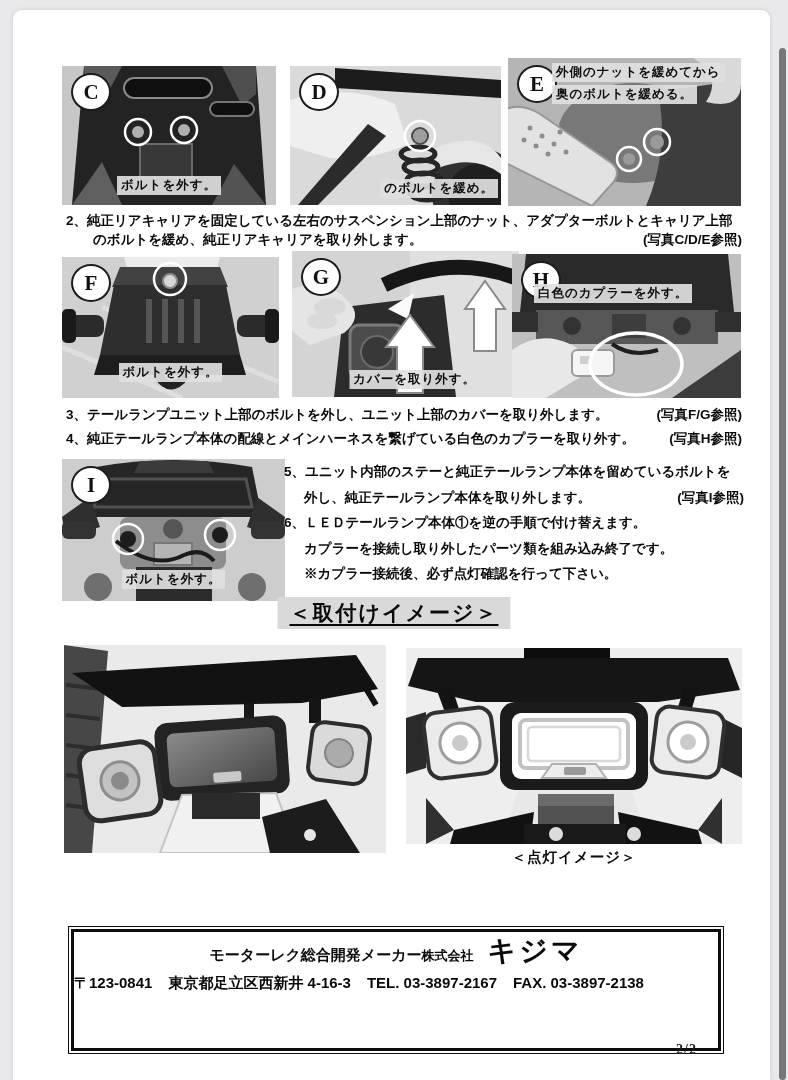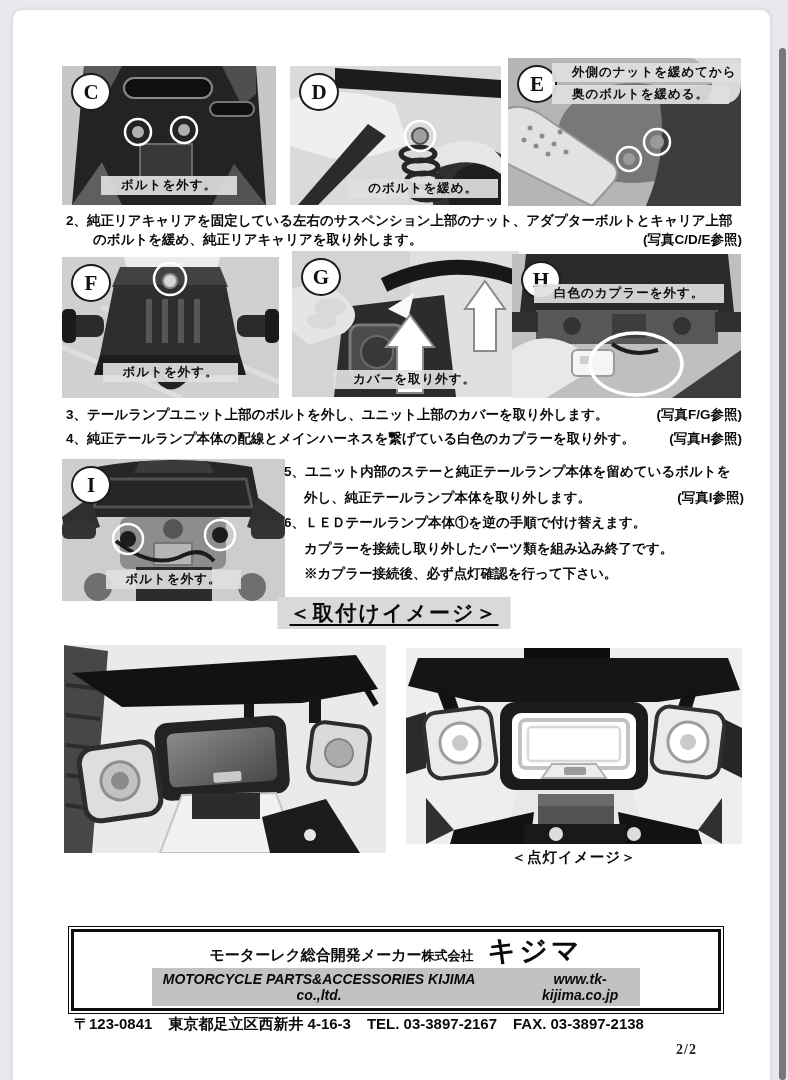--- a/index.html
+++ b/index.html
@@ -8,21 +8,21 @@
   .sheet{position:absolute;left:13px;top:10px;width:757px;height:1070px;background:#ffffff;
          border-radius:9px 9px 0 0;box-shadow:0 0 5px rgba(0,0,0,.12);}
   .scrollbar{position:absolute;right:2px;top:48px;width:7px;height:1032px;background:#76767b;border-radius:4px;}
   
   .photo{position:absolute;overflow:hidden;background:#cccccc;}
   .photo svg{display:block;}
   .plabel{position:absolute;top:7px;left:9px;width:36px;height:34px;border-radius:50%;
           background:#fff;border:2px solid #1c1c1c;display:flex;align-items:center;justify-content:center;
           font-family:"Liberation Serif",serif;font-weight:bold;font-size:21px;color:#111;z-index:3;}
   .pcaption{position:absolute;z-index:3;background:rgba(224,224,224,.92);color:#0d0d0d;
-            font-weight:bold;font-size:12.5px;line-height:17px;padding:1px 20px;white-space:nowrap;letter-spacing:1px;}
+            font-weight:bold;font-size:12.5px;line-height:17px;padding:1px 4px;white-space:nowrap;letter-spacing:1px;}
   .cap-bottom-center{left:50%;transform:translateX(-50%);bottom:10px;}
   .cap-bottom-right{right:3px;bottom:7px;}
   .cap-f{left:50%;transform:translateX(-50%);bottom:16px;}
   .cap-g{left:54%;transform:translateX(-50%);bottom:8px;}
   .cap-h{left:22px;top:30px;}
   .cap-i{left:50%;transform:translateX(-50%);bottom:12px;}
   .cap-e1{left:44px;top:5px;}
   .cap-e2{left:44px;top:27px;}
   
   .step{position:absolute;color:#0a0a0a;font-weight:bold;font-size:13.5px;line-height:19px;}
@@ -32,21 +32,21 @@
            font-size:13.5px;line-height:25.5px;}
   .steps56 .indent2{padding-left:20px;}
   .steps56 .ref{float:right;}
   
   .install-heading{position:absolute;left:50%;transform:translateX(-50%);top:597px;
                    background:#d9d9d9;padding:2px 12px;font-size:21px;font-weight:bold;
                    letter-spacing:2px;color:#0a0a0a;text-decoration:underline;text-underline-offset:4px;}
   .lit-caption{position:absolute;left:406px;top:848px;width:336px;text-align:center;
                font-size:14.5px;font-weight:bold;color:#0a0a0a;letter-spacing:1px;}
   
-  .footer-outer{position:absolute;left:68px;top:926px;width:656px;height:88px;
+  .footer-outer{position:absolute;left:68px;top:926px;width:656px;height:128px;
                 border:1px solid #0d0d0d;padding:2px;box-sizing:border-box;}
   .footer-inner{width:100%;height:100%;border:3px solid #0d0d0d;box-sizing:border-box;
                 text-align:center;color:#0a0a0a;}
   .f-line1{margin-top:7px;display:flex;justify-content:center;align-items:baseline;}
   .f-tagline{font-weight:bold;font-size:15px;}
   .f-prefix{font-weight:bold;font-size:13px;}
   .f-company{font-weight:bold;font-size:28px;letter-spacing:3px;margin-left:14px;line-height:24px;}
   .f-band{margin:3px auto 0;width:488px;background:#c2c2c2;padding:3px 0;display:flex;
           justify-content:center;gap:34px;font-style:italic;font-weight:bold;font-size:14px;}
   .f-line3{margin-top:9px;font-weight:bold;font-size:15px;display:flex;gap:16px;}
@@ -335,24 +335,20 @@
 
   <div class="lit-caption">＜点灯イメージ＞</div>
 
   <div class="footer-outer">
     <div class="footer-inner">
       <div class="f-line1">
         <span class="f-tagline">モーターレク総合開発メーカー</span>
         <span class="f-prefix">株式会社</span>
         <span class="f-company">キジマ</span>
       </div>
-      <div class="f-band">
-        <span>MOTORCYCLE  PARTS&amp;ACCESSORIES  KIJIMA  co.,ltd.</span>
-        <span>www.tk-kijima.co.jp</span>
-      </div>
       <div class="f-line3">
         <span>〒123-0841</span>
         <span>東京都足立区西新井 4-16-3</span>
         <span>TEL.  03-3897-2167</span>
         <span>FAX.  03-3897-2138</span>
       </div>
     </div>
   </div>
 
   <div class="page-num">2/2</div>

